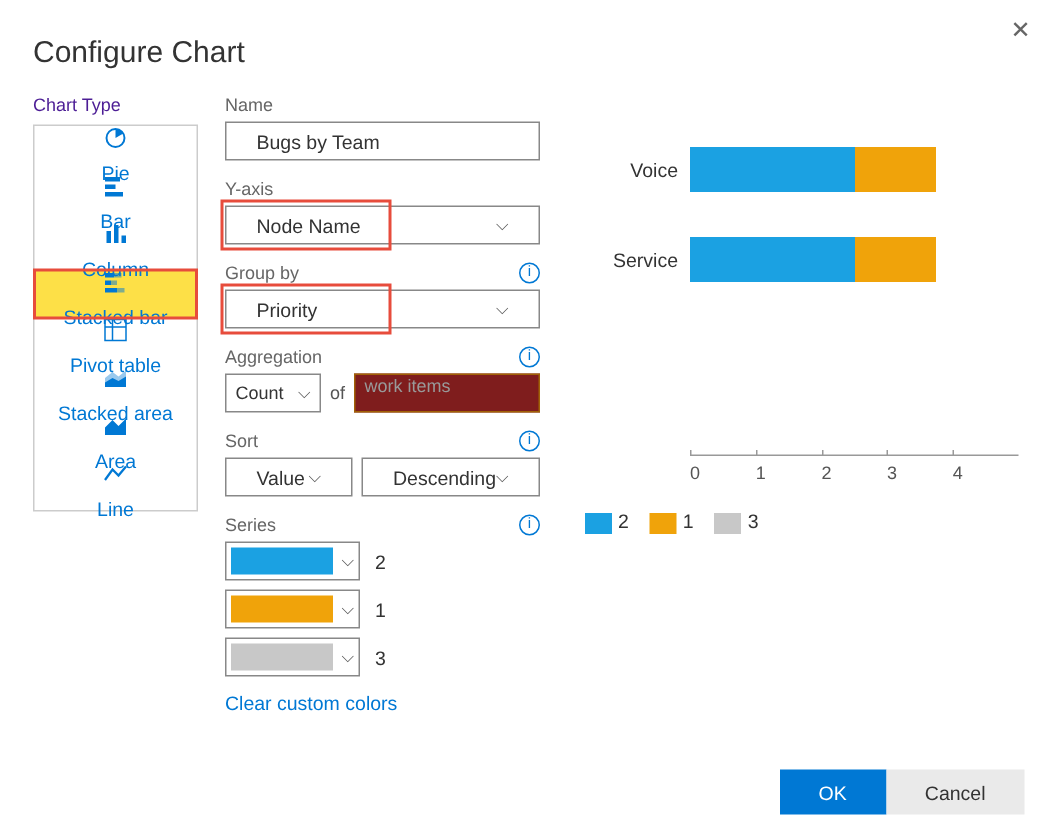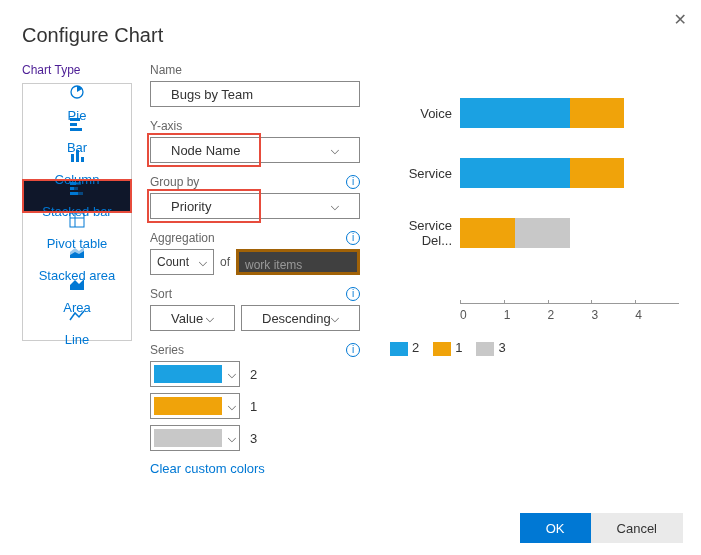--- a/index.html
+++ b/index.html
@@ -49,21 +49,21 @@
     height: 32px;
     padding: 0 8px;
     color: #0078d4;
     cursor: pointer;
     gap: 8px;
     flex-direction: column;
   }
   .ct-item.selected {
     outline: 2px solid #e74c3c;
     outline-offset: -1px;
-    background: #0f172a;
+    background: #fde047;
   }
   .ct-icon {
     width: 16px; height: 16px;
     flex: none;
     color: #0078d4;
   }
   .ct-label { font-size: 13px; }
   
   .config-col {
     width: 210px;
@@ -120,27 +120,27 @@
     height: 26px;
     width: 64px;
     padding: 0 6px;
     display: flex;
     align-items: center;
     justify-content: space-between;
     font-size: 12px;
   }
   .agg-of { color: #555; font-size: 12px; }
   .agg-wi {
-    border: 3px solid #a16207;
-    background: #404040;
+    border: 1px solid #a16207;
+    background: #7f1d1d;
     color: #999;
     height: 26px;
     padding: 0 6px;
     display: flex;
-    align-items: flex-end;
+    align-items: flex-start;
     flex: 1;
     font-size: 12px;
   }
   .sort-row { display: flex; gap: 6px; }
   .sort-row .select { flex: 1; }
   
   .series-row {
     display: flex;
     align-items: center;
     gap: 10px;
@@ -419,27 +419,20 @@
             <div class="bar-seg" style="width: 25%; background: rgb(240, 163, 10);"></div>
           </div>
         </div>
         <div class="chart-row">
           <div class="y-label">Service</div>
           <div class="bar-track">
             <div class="bar-seg" style="width: 50%; background: rgb(27, 161, 226);"></div>
             <div class="bar-seg" style="width: 25%; background: rgb(240, 163, 10);"></div>
           </div>
         </div>
-        <div class="chart-row">
-          <div class="y-label">Service Del...</div>
-          <div class="bar-track">
-            <div class="bar-seg" style="width: 25%; background: rgb(240, 163, 10);"></div>
-            <div class="bar-seg" style="width: 25%; background: rgb(200, 200, 200);"></div>
-          </div>
-        </div>
       </div>
     <div class="axis" id="chart-axis">
         <div class="tick">0</div>
         <div class="tick">1</div>
         <div class="tick">2</div>
         <div class="tick">3</div>
         <div class="tick">4</div>
       </div>
     <div class="legend" id="chart-legend">
         <span><span class="legend-sw" style="background: rgb(27, 161, 226);"></span><span>2</span></span>

